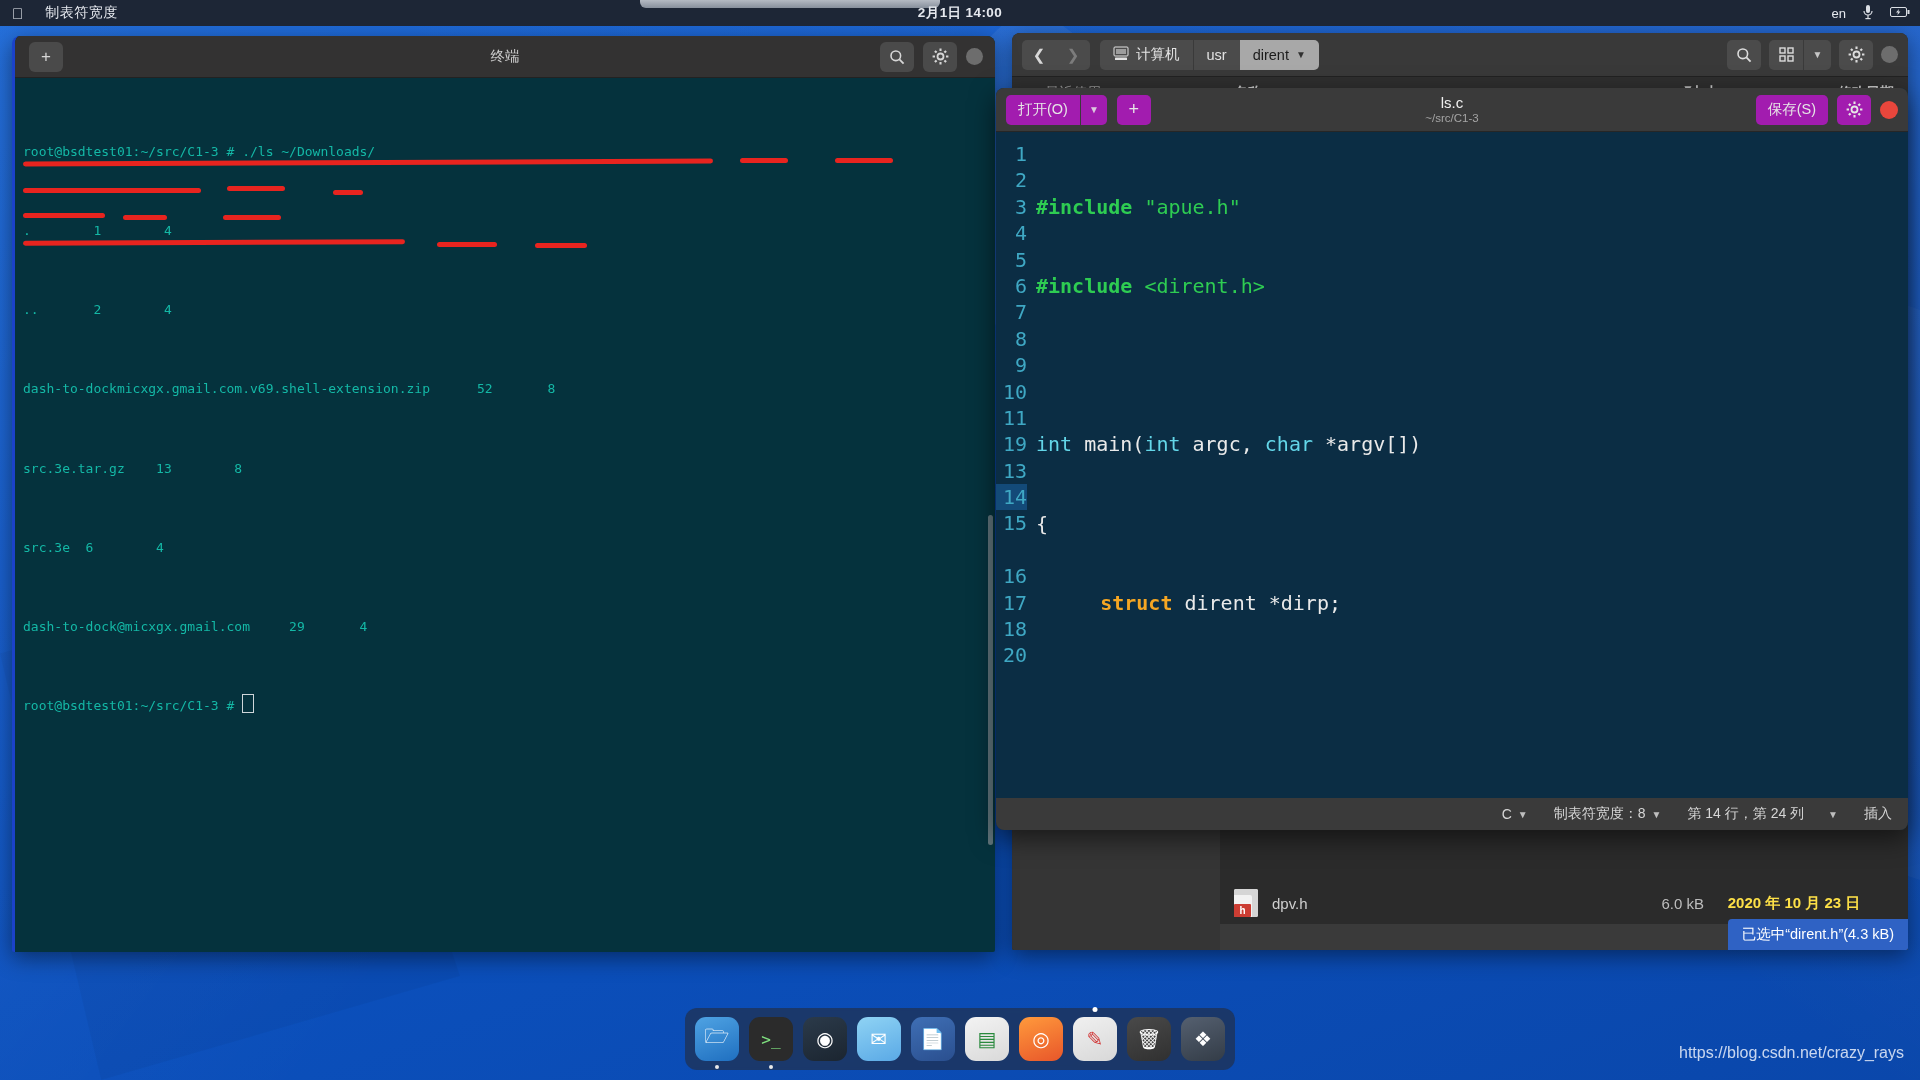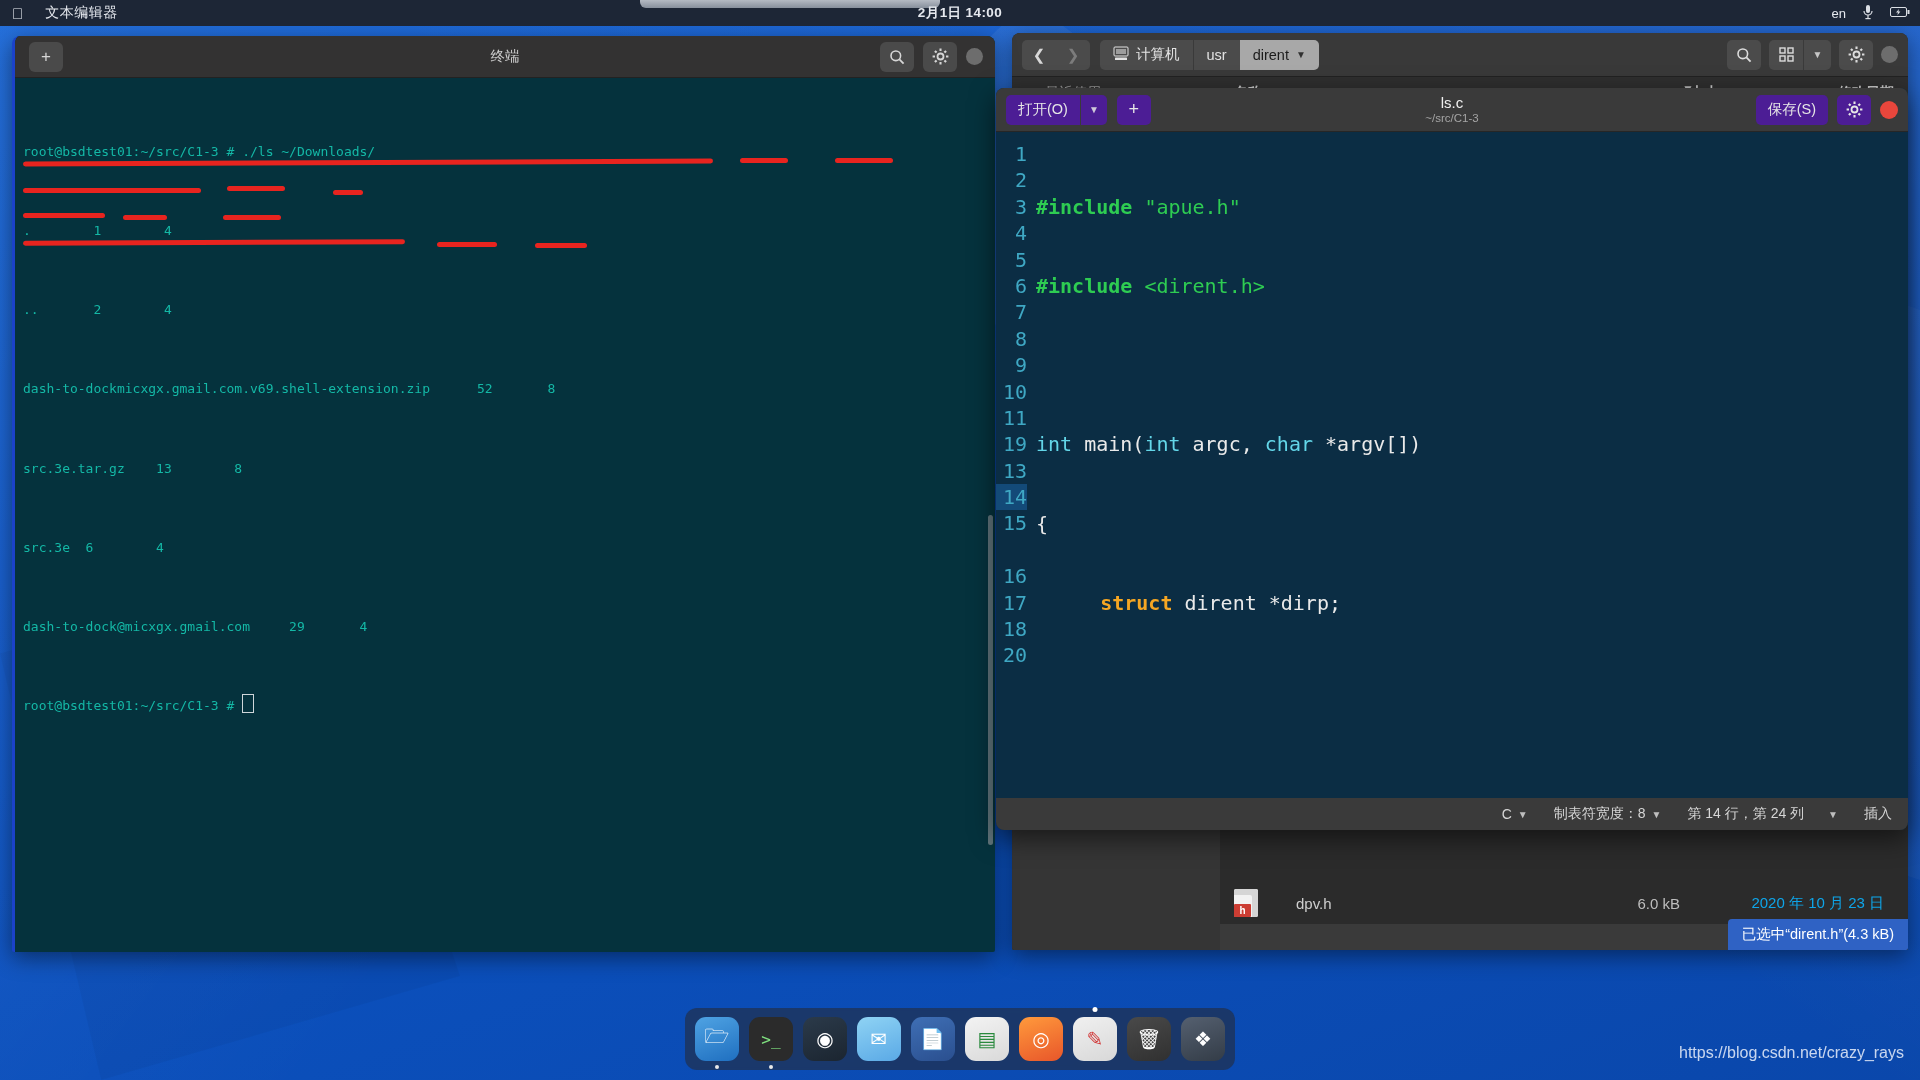--- a/index.html
+++ b/index.html
@@ -127,54 +127,54 @@
   }
   #fm-sidebar-head { width:208px; padding:0 10px 6px 14px; color:#9a9a9a; font-weight:normal; display:flex; gap:7px; align-items:center;}
   .fm-col { padding:0 0 6px 0; }
   #fm-col-name { flex:1; padding-left:14px; }
   #fm-col-size { width:120px; text-align:right; }
   #fm-col-date { width:190px; text-align:right; padding-right:14px; position:relative; }
   #fm-col-date .sorticon { position:absolute; left:-36px; top:-2px; color:#bbb; font-size:12px; }
   #fm-main { display:flex; height:841px; }
   #fm-sidebar { width:208px; background:#353535; }
   #fm-filelist { flex:1; background:#2b2b2b; position:relative; }
-  .fm-row { display:flex; align-items:center; height:48px; padding:0 14px; color:#cfcfcf; font-size:15px;gap:24px; }
+  .fm-row { display:flex; align-items:center; height:48px; padding:0 14px; color:#cfcfcf; font-size:15px; }
   .fm-row .fi-icon {
     width:24px; height:28px; margin-right:14px; position:relative;
     background:#f2f2f2; border-radius:2px;
     box-shadow:inset -6px 6px 0 0 #d5d5d5;
   }
   .fm-row .fi-icon:after {
     content:"h"; position:absolute; left:0; bottom:0; width:17px; height:13px;
     background:#cc3d33; color:#fff; font-size:10px; font-weight:bold;
     display:flex; align-items:center; justify-content:center; border-radius:1px;
   }
   .fm-row .fi-name { flex:1; }
   .fm-row .fi-size { width:120px; text-align:right; color:#bdbdbd; }
-  .fm-row .fi-date { width:190px; text-align:right; color:#0ea5e9; padding-right:10px; }
+  .fm-row .fi-date { width:190px; text-align:center; color:#fde047; padding-right:10px;font-weight:bold; }
   #fm-status {
     position:absolute; right:0; bottom:0; background:#2f62c4; color:#fff;
     font-size:14.5px; padding:6px 14px; border-radius:4px 0 0 0;
   }
   #fm-statusbar-strip {
     position:absolute; left:0; right:0; bottom:0; height:26px; background:#3a3a3a;
   }
 
   
   #editor {
     position:absolute; left:996px; top:88px; width:912px; height:742px;
     background:#0b2d44; border-radius:8px; overflow:hidden;
     box-shadow:0 8px 26px rgba(0,0,0,.55); z-index:30;
   }
   #ed-header {
     height:44px; background:#3a3a3a; display:flex; align-items:center; padding:0 10px;
     position:relative; border-bottom:1px solid #262626;
   }
   .ed-btn {
-    height:30px; background:#4c1d95; color:#e6e6e6; font-size:14.5px;
+    height:30px; background:#a21caf; color:#e6e6e6; font-size:14.5px;
     display:flex; align-items:center; justify-content:center; padding:0 12px; border-radius:5px;
   }
   .ed-btn.open-l { border-radius:5px 0 0 5px; }
   .ed-btn.open-r { border-radius:0 5px 5px 0; padding:0 8px; border-left:1px solid #3a3a3a; }
   #ed-newtab { margin-left:10px; width:34px; padding:0; font-size:18px; }
   #ed-titleblock {
     position:absolute; left:0; right:0; text-align:center; pointer-events:none;
     line-height:1.15;
   }
   #ed-filename { color:#f0f0f0; font-size:15px; }
@@ -241,21 +241,21 @@
 <div id="desktop">
   <div class="wp-shard sh1"></div>
   <div class="wp-shard sh2"></div>
   <div class="wp-shard sh3"></div>
   <div class="wp-shard sh4"></div>
 </div>
 
 <div id="topbar">
   <div id="topbar-hl"></div>
   <span class="apple"></span>
-  <span class="appname">文本编辑器</span>
+  <span class="appname">制表符宽度</span>
   <span class="clock">2月1日  14:00</span>
   <span class="tray">
     <span>en</span>
     <span class="ic">
       <svg width="12" height="16" viewBox="0 0 12 16">
           <rect x="4" y="1" width="4" height="8" rx="2" fill="#e6e9ef"></rect>
           <path d="M2 7a4 4 0 0 0 8 0" stroke="#e6e9ef" stroke-width="1.2" fill="none"></path>
           <rect x="5.4" y="11" width="1.2" height="3" fill="#e6e9ef"></rect>
           <rect x="3.4" y="14" width="5.2" height="1.2" fill="#e6e9ef"></rect>
         </svg>

